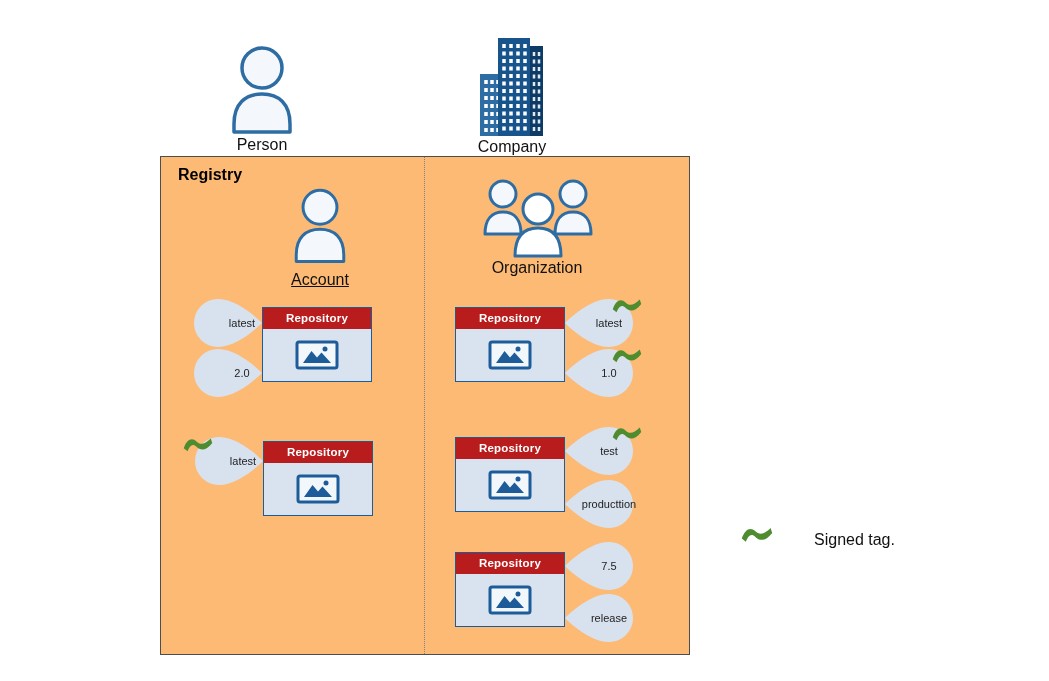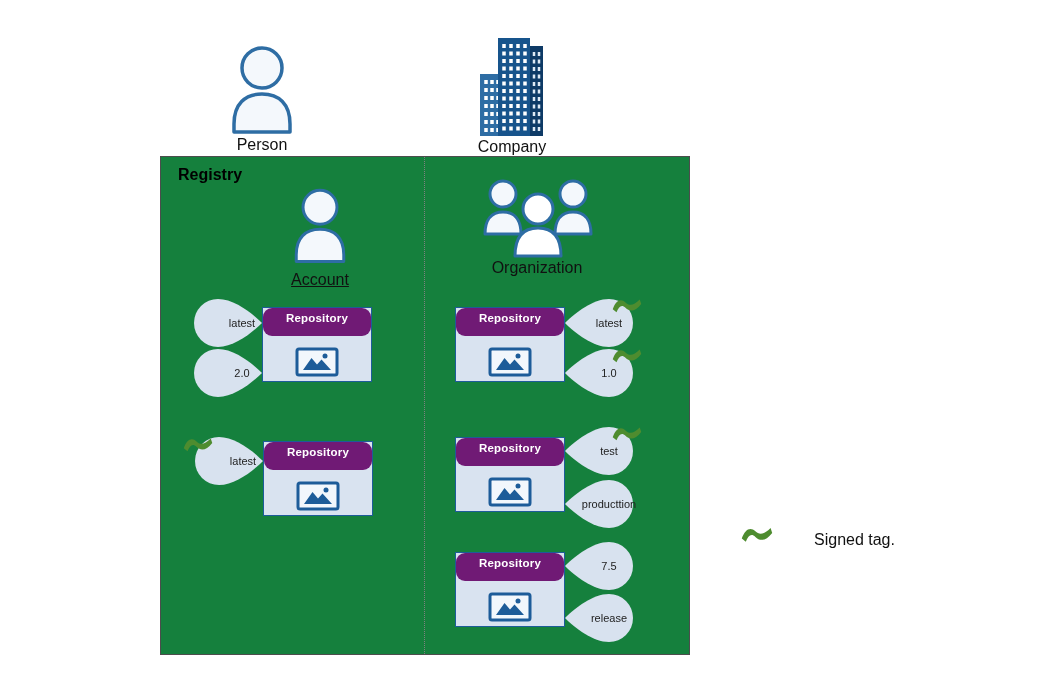--- a/index.html
+++ b/index.html
@@ -2,28 +2,28 @@
 <html><head>
 <meta charset="utf-8">
 <style>
   * { margin:0; padding:0; box-sizing:border-box; }
   html,body { background:#ffffff; font-family:"Liberation Sans", sans-serif; }
   .canvas { position:relative; width:1049px; height:681px; background:#ffffff; overflow:hidden; }
   .abs { position:absolute; }
   .actor-label { position:absolute; text-align:center; font-size:16px; color:#111; }
 
   .registry { position:absolute; left:160px; top:156px; width:530px; height:499px;
-              border:1px solid #4d4d4d; background:#15803d; }
+              border:1px solid #4d4d4d; background:#fdba74; }
   .registry-title { position:absolute; left:17px; top:9px; font-size:16px; font-weight:bold; color:#000; }
   .divider { position:absolute; left:263px; top:0; height:100%; width:0; border-left:1px dotted #808080; }
 
   .repo { position:absolute; width:110px; height:75px; border:1.5px solid #1d5c99;
           background:#d9e3f0; }
-  .repo-header { height:28px; background:#701a75; color:#ffffff; font-size:11.5px;
-                 font-weight:bold; text-align:center; line-height:21px; letter-spacing:.2px;border-radius:9px; }
+  .repo-header { height:21px; background:#b91c1c; color:#ffffff; font-size:11.5px;
+                 font-weight:bold; text-align:center; line-height:21px; letter-spacing:.2px; }
   .repo-body { height:51px; display:flex; align-items:center; justify-content:center; }
 
   .tag { position:absolute; width:68px; height:48px; }
   .tag .shape { position:absolute; left:0; top:0; width:68px; height:48px; }
   .tag-label { position:absolute; top:0; height:48px; width:48px; display:flex;
                align-items:center; justify-content:center; font-size:11px; color:#222;
                white-space:nowrap;margin-left:24px; }
   .tag.point-right .tag-label { left:0; }
   .tag.point-left  .tag-label { right:0; }
 

